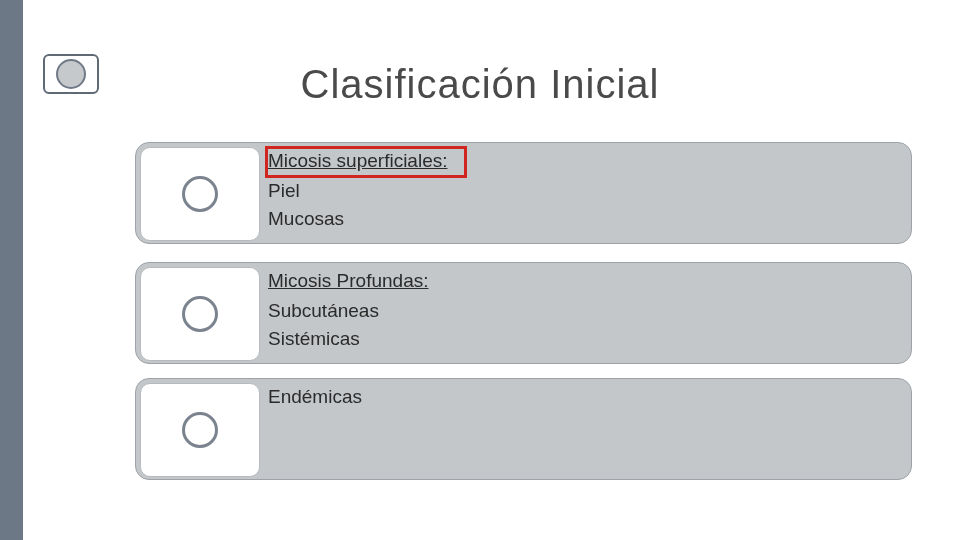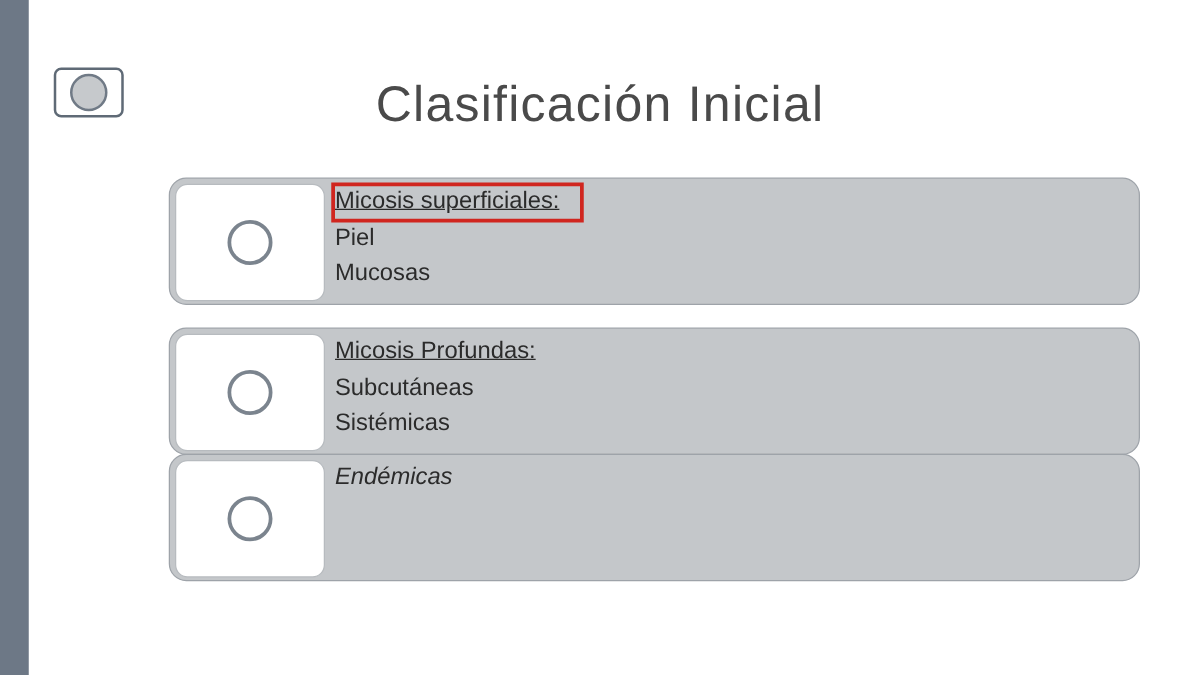--- a/index.html
+++ b/index.html
@@ -138,21 +138,21 @@
       <div class="circ"></div>
     </div>
     <div class="text">
       <span class="heading">Micosis superficiales:</span>
       <div class="item">Piel</div>
       <div class="item">Mucosas</div>
     </div>
     <div class="highlight-box" style="left:129px; top:3px; width:196px; height:26px;"></div>
   </div>
 
-  <div class="card" style="top:363px;font-style:italic;">
+  <div class="card" style="top:378px;">
     <div class="icon-box">
       <div class="circ"></div>
     </div>
     <div class="text">
       <div class="item" style="margin-top:0;">Endémicas</div>
     </div>
   </div>
 
 </div>
 

